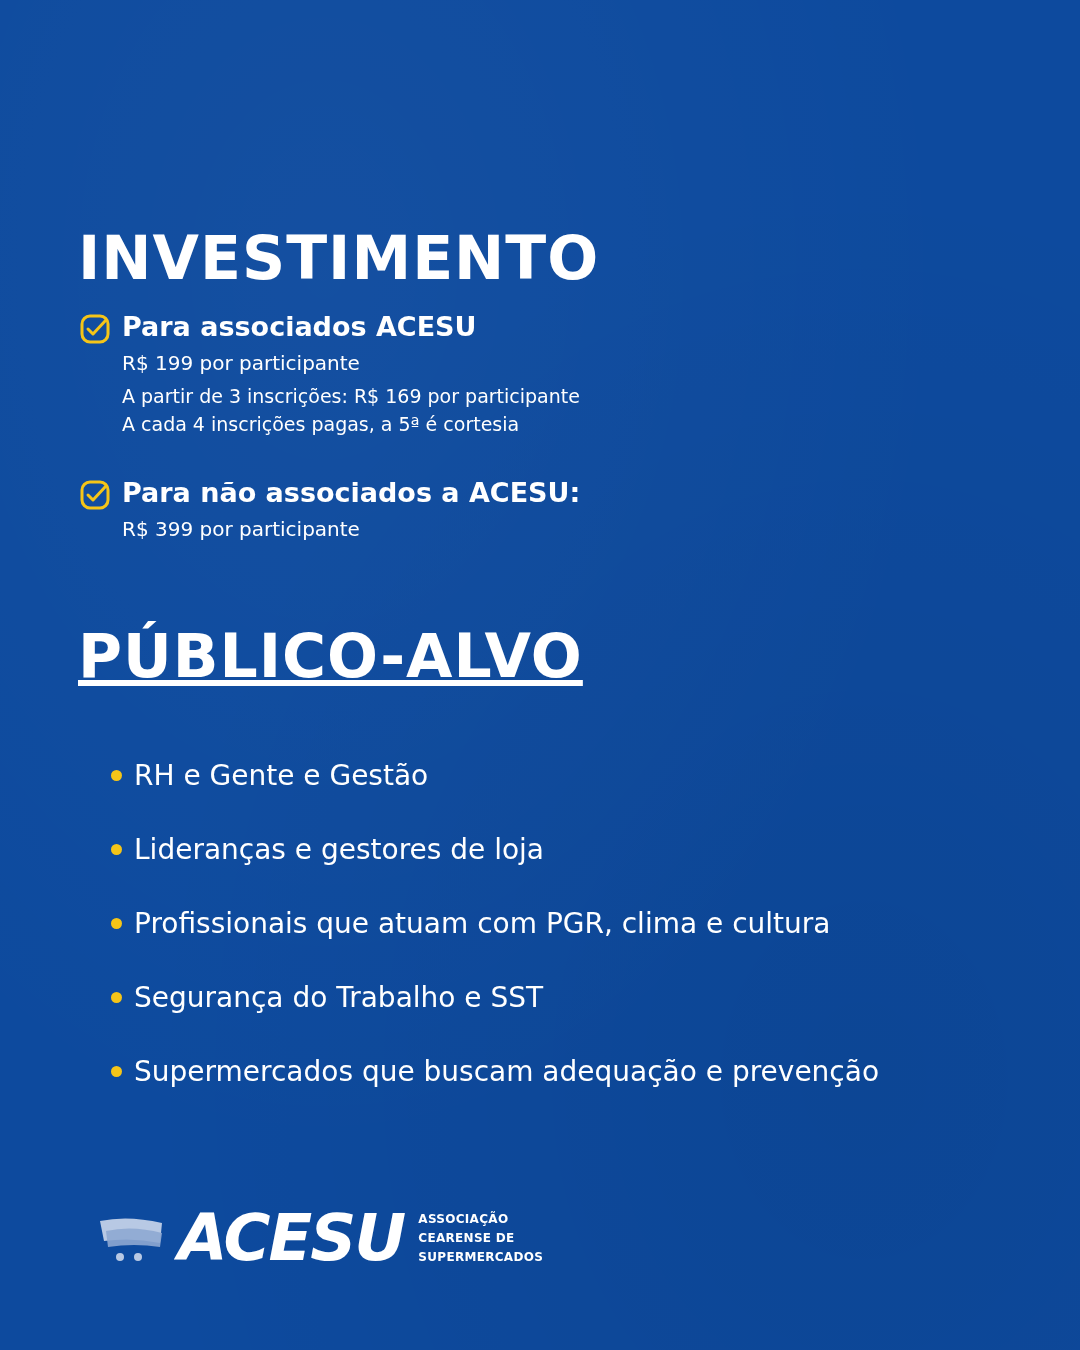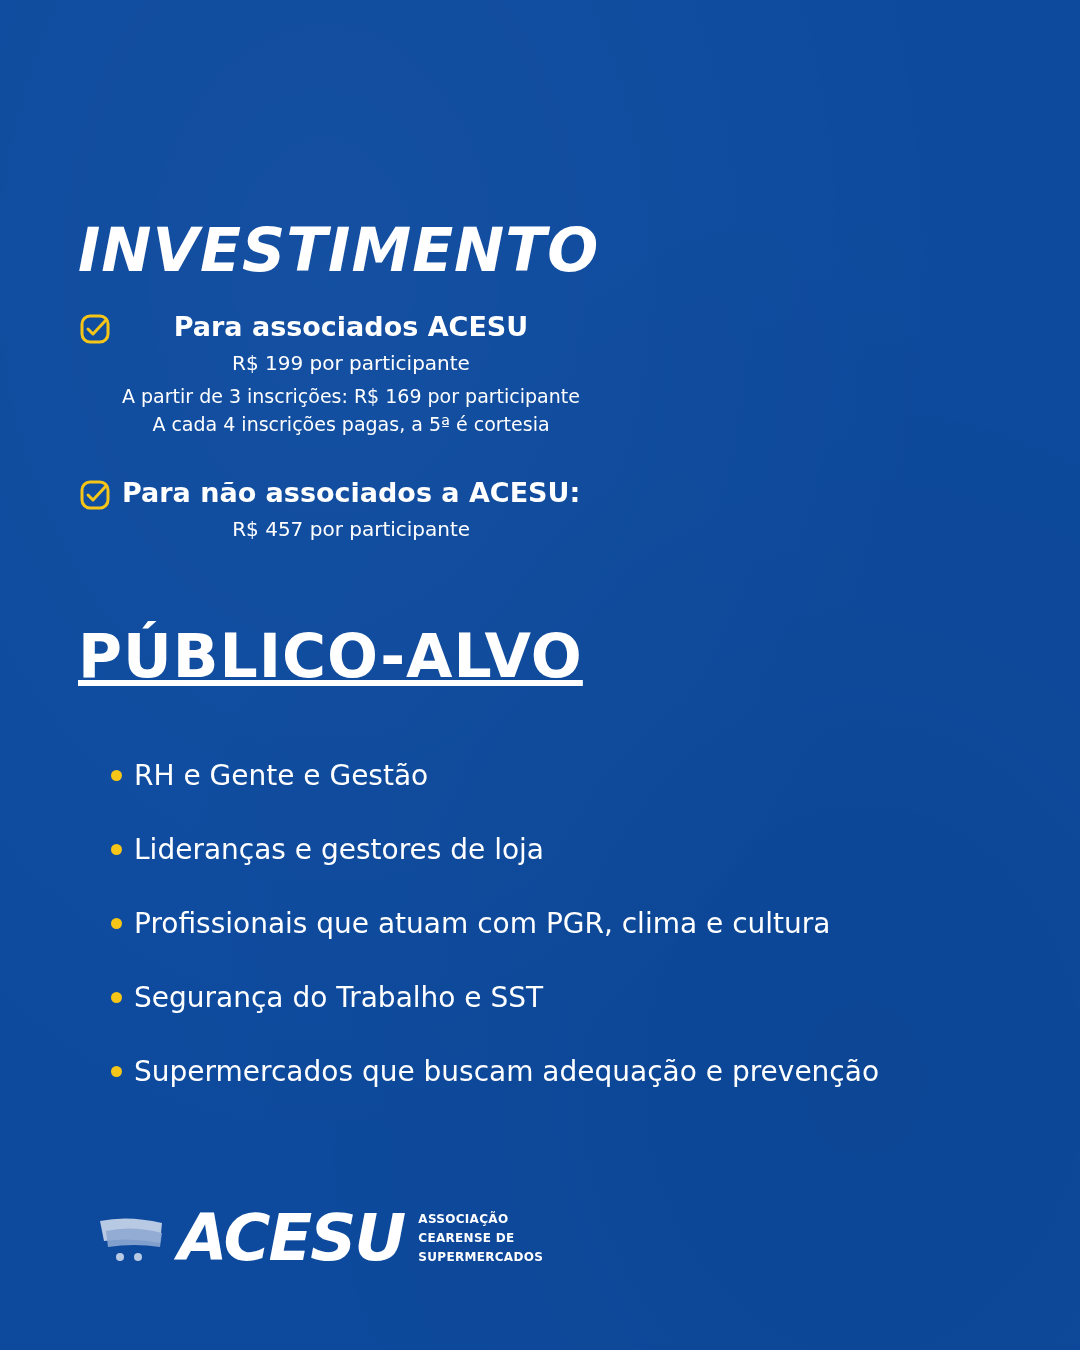--- a/index.html
+++ b/index.html
@@ -12,25 +12,25 @@
       font-family: "DejaVu Sans", sans-serif;
       color: #ffffff;
       position: relative;
     }
     .section-title {
       position: absolute; left: 78px;
       font-family: "DejaVu Sans", sans-serif;
       font-weight: bold; font-size: 60px; letter-spacing: 1px;
       margin: 0; line-height: 1;
     }
-    #title-invest { top: 220px; font-style: italic; }
+    #title-invest { top: 228px; }
     #title-publico { top: 626px; text-decoration: underline; }
     .inv-item { position: absolute; left: 80px; }
     .check { position: absolute; left: 0; top: 4px; width: 30px; height: 30px; }
-    .inv-text { margin-left: 42px; text-align: center; }
+    .inv-text { margin-left: 42px; }
     .inv-head { font-weight: bold; font-size: 27px; line-height: 34px; }
     .inv-price { font-size: 20px; line-height: 38px; }
     .inv-note { font-size: 19px; line-height: 28px; }
     #inv1 { top: 310px; }
     #inv2 { top: 476px; }
     .bullets { position: absolute; left: 95px; top: 722px; margin: 16px; padding: 0; list-style: none; }
     .bullets li { display: flex; align-items: center; height: 74px; font-size: 28px; }
     .dot { width: 11px; height: 11px; border-radius: 50%; background: #f5c518; margin-right: 12px; flex: none; }
     .logo { position: absolute; left: 98px; top: 1206px; display: flex; align-items: center; }
     .logo-word { font-weight: bold; font-style: italic; font-size: 64px; letter-spacing: -2px; margin-left: 12px; line-height: 1; }
@@ -54,21 +54,21 @@
   </div>
 </div>
 
 <div id="inv2" class="inv-item">
   <svg class="check" viewBox="0 0 30 30">
     <rect x="2" y="2" width="26" height="26" rx="8" fill="none" stroke="#f5c518" stroke-width="3"></rect>
     <path d="M8 15 L13 20 L26 6" fill="none" stroke="#f5c518" stroke-width="3" stroke-linecap="round" stroke-linejoin="round"></path>
   </svg>
   <div class="inv-text">
     <div class="inv-head">Para não associados a ACESU:</div>
-    <div class="inv-price">R$ 457 por participante</div>
+    <div class="inv-price">R$ 399 por participante</div>
   </div>
 </div>
 
 <h1 id="title-publico" class="section-title">PÚBLICO-ALVO</h1>
 
 <ul class="bullets">
   <li>
       <span class="dot"></span>
       <span>RH e Gente e Gestão</span>
     </li>

